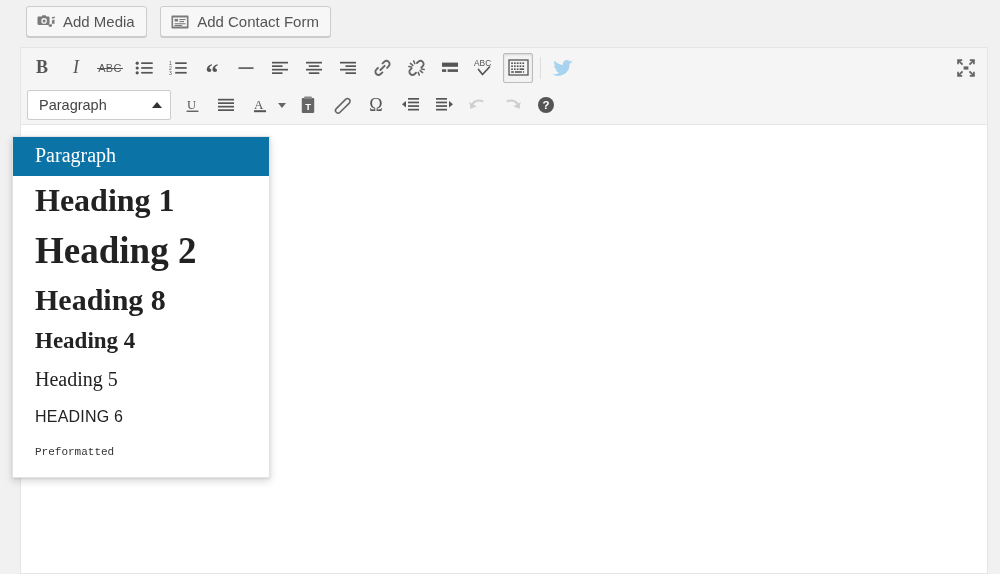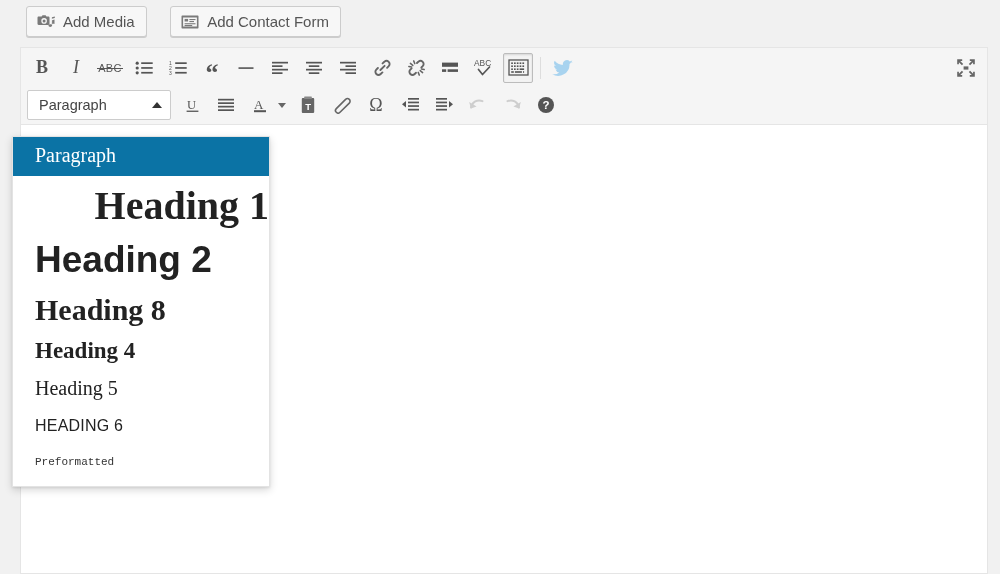--- a/index.html
+++ b/index.html
@@ -37,21 +37,21 @@
     border: 1px solid #ccc;
     border-radius: 3px;
     box-shadow: 0 1px 0 #ccc;
     color: #555;
     font-size: 15px;
     line-height: 28px;
     cursor: pointer;
     vertical-align: top;
     white-space: nowrap;
   }
-  .media-btn + .media-btn { margin-left: 19px; }
+  .media-btn + .media-btn { margin-left: 9px; }
   .media-btn .ic { display: inline-block; width: 20px; height: 20px; flex: 0 0 20px; }
   .media-btn .ic svg { display: block; width: 20px; height: 20px; fill: #7a7a7a; }
 
   
   .tabs {
     position: absolute;
     right: 6px; bottom: 0;
     display: flex;
     align-items: flex-end;
   }
@@ -197,22 +197,22 @@
     cursor: pointer;
     white-space: nowrap;
     overflow: hidden;
   }
   .fmt-item.sel {
     background: #0b73a5;
     color: #fff;
   }
 
   .fi-paragraph { font-family: "Liberation Serif", serif; font-size: 20px; padding-top: 7px; padding-bottom: 9px; font-weight: normal; }
-  .fi-h1 { font-family: "Liberation Serif", serif; font-weight: bold; font-size: 40px; line-height: 1.18; padding-top: 6px; padding-bottom: 4px; text-align: right; }
-  .fi-h2 { font-family: Liberation Sans, sans-serif; font-weight: bold; font-size: 37px; line-height: 1.2; padding-top: 5px; padding-bottom: 4px; }
+  .fi-h1 { font-family: "Liberation Serif", serif; font-weight: bold; font-size: 32px; line-height: 1.18; padding-top: 6px; padding-bottom: 4px; }
+  .fi-h2 { font-family: Liberation Serif, serif; font-weight: bold; font-size: 37px; line-height: 1.2; padding-top: 5px; padding-bottom: 4px; }
   .fi-h3 { font-family: "Liberation Serif", serif; font-weight: bold; font-size: 30px; line-height: 1.2; padding-top: 5px; padding-bottom: 4px; }
   .fi-h4 { font-family: "Liberation Serif", serif; font-weight: bold; font-size: 23px; line-height: 1.25; padding-top: 5px; padding-bottom: 4px; }
   .fi-h5 { font-family: "Liberation Serif", serif; font-weight: normal; font-size: 20px; line-height: 1.3; padding-top: 6px; padding-bottom: 5px; }
   .fi-h6 {
     font-family: Liberation Sans, sans-serif; font-weight: normal;
     font-size: 16px; letter-spacing: .2px; line-height: 1.4;
     padding-top: 9px; padding-bottom: 8px;
   }
   .fi-pre {
     font-family: "Liberation Mono", monospace; font-weight: normal;

